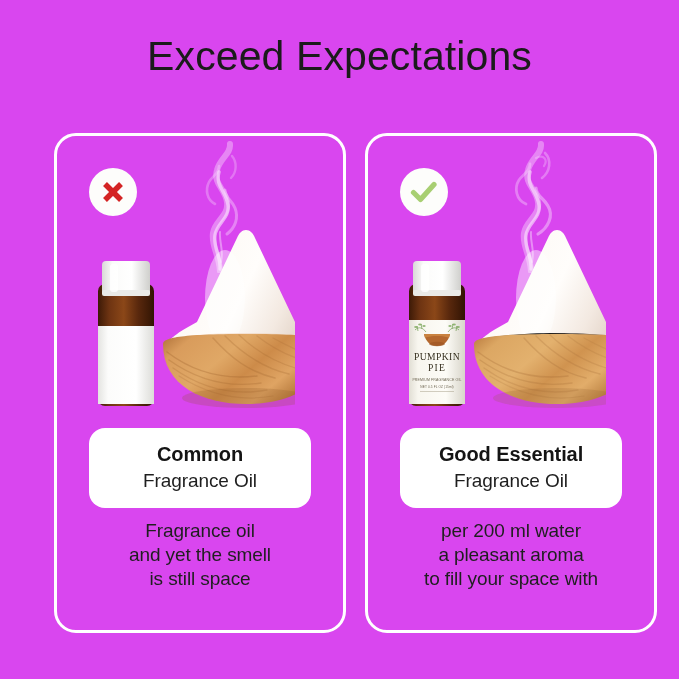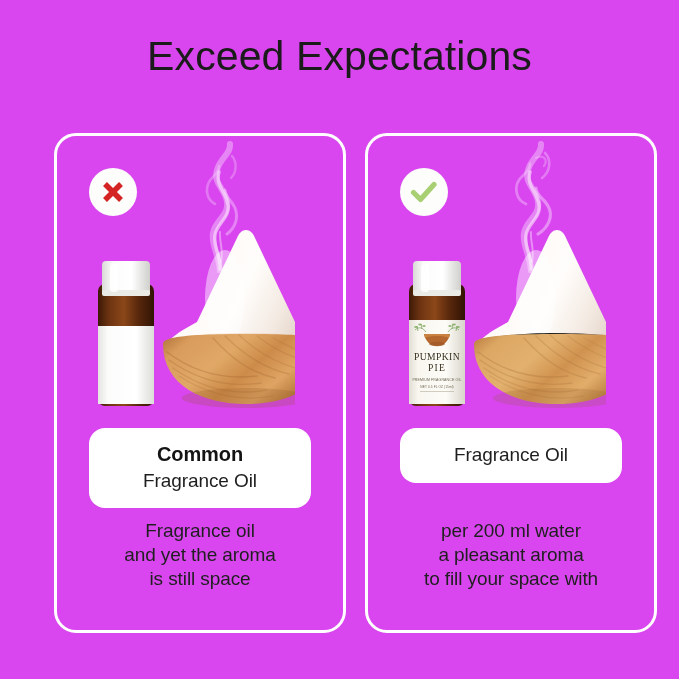--- a/index.html
+++ b/index.html
@@ -264,21 +264,21 @@
       </svg>
     </div>
 
     <div class="label-pill">
       <div class="label-title">Common</div>
       <div class="label-sub">Fragrance Oil</div>
     </div>
 
     <div class="desc">
       <span>Fragrance oil</span>
-      <span>and yet the aroma</span>
+      <span>and yet the smell</span>
       <span>is still space</span>
     </div>
   </div>
 
   <div class="card card-right">
 
     <div class="badge">
       <span>
         <svg width="28" height="26" viewBox="0 0 28 26">
           <path d="M3.5 13.5 L10.5 20.5 L24 5.5" fill="none" stroke="#a8cf72" stroke-width="5.2" stroke-linecap="round" stroke-linejoin="round"></path>
@@ -405,20 +405,21 @@
           <line x1="14" y1="131.5" x2="48" y2="131.5" stroke="#a79f89" stroke-width="0.5"></line>
         </g>
 
         <rect x="7" y="1" width="48" height="34" rx="4" fill="url(#capGradR)"></rect>
         <rect x="7" y="30" width="48" height="6" rx="2" fill="#eaeae7"></rect>
         <rect x="15" y="4" width="8" height="28" rx="3" fill="#ffffff" opacity="0.8"></rect>
       </svg>
     </div>
 
     <div class="label-pill">
+      <div class="label-title">Good Essential</div>
       <div class="label-sub">Fragrance Oil</div>
     </div>
 
     <div class="desc">
       <span>per 200 ml water</span>
       <span>a pleasant aroma</span>
       <span>to fill your space with</span>
     </div>
   </div>
 

